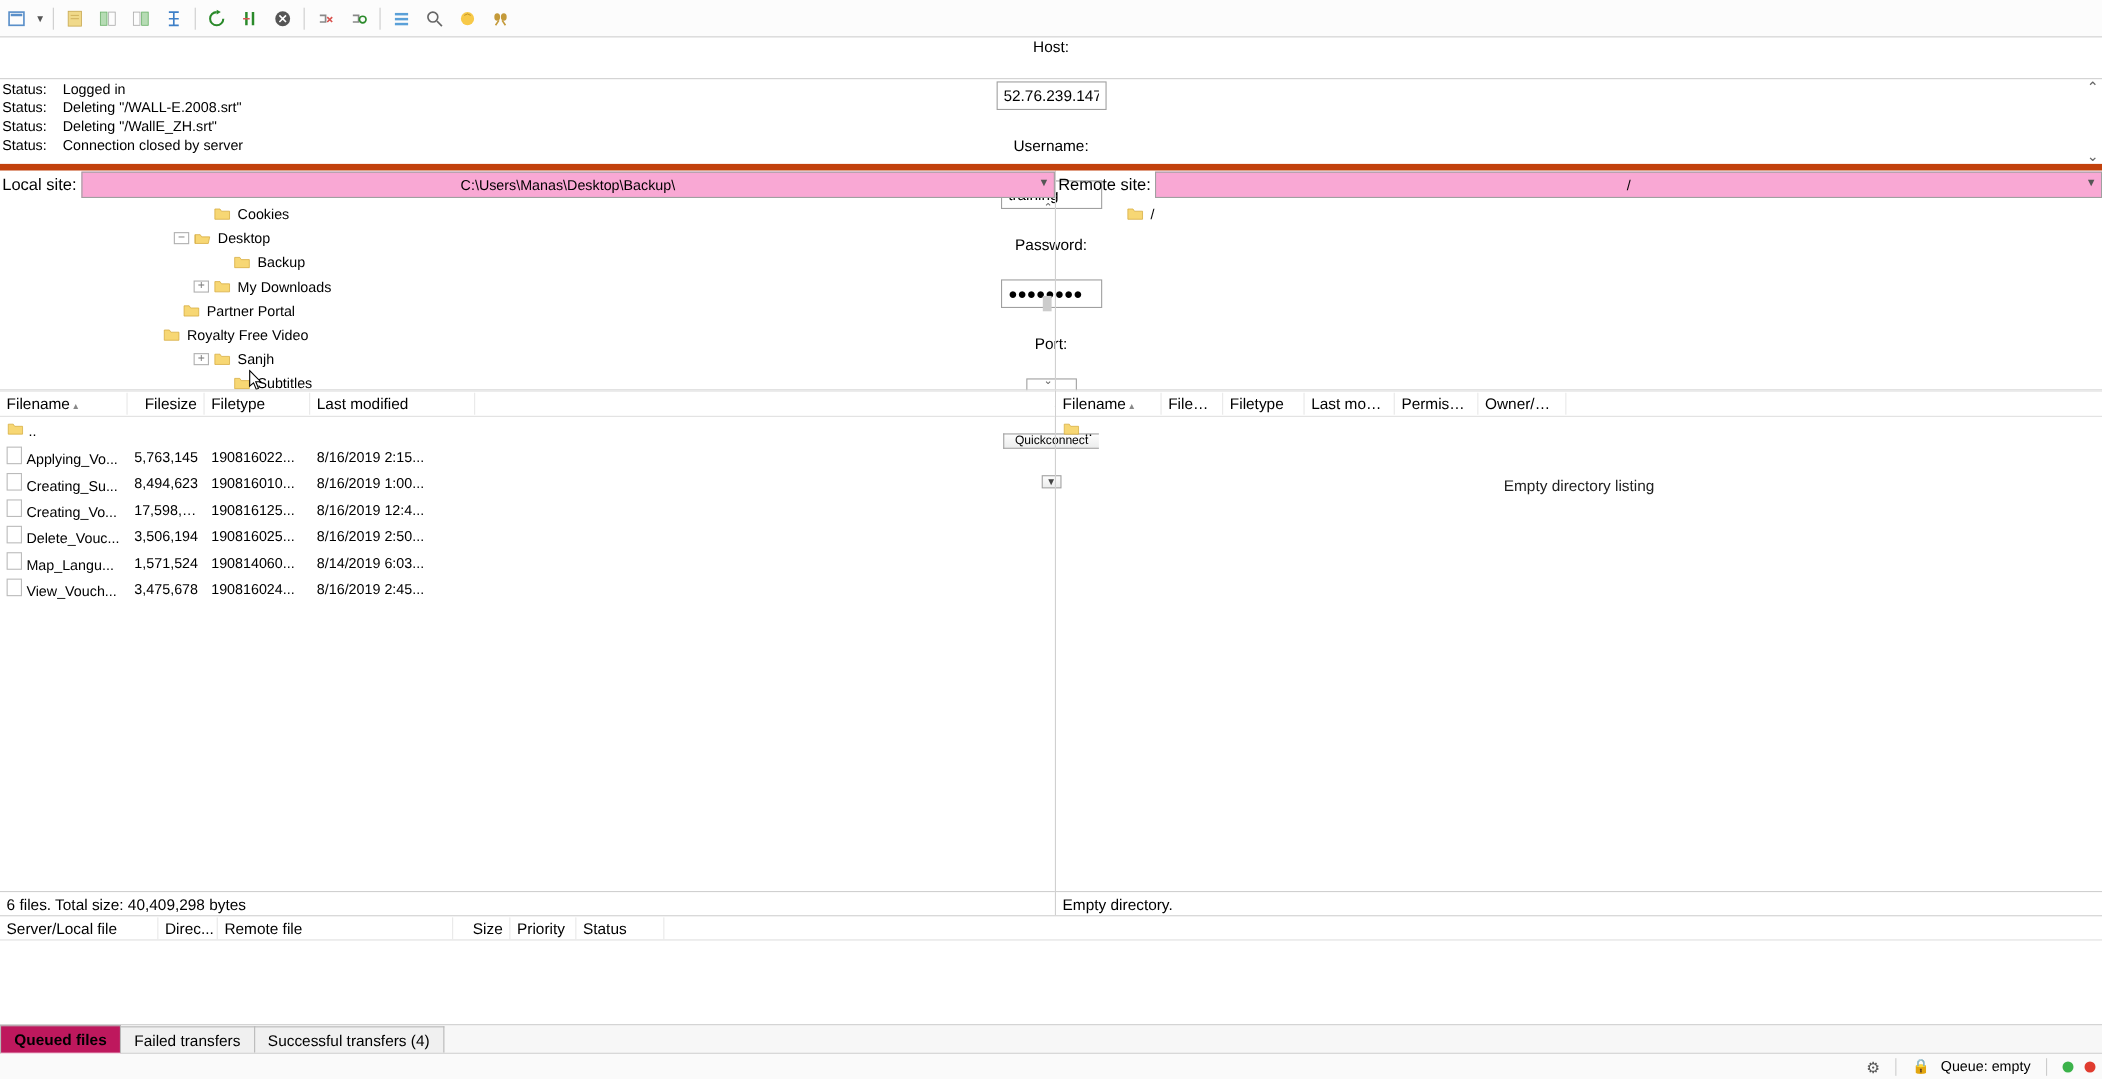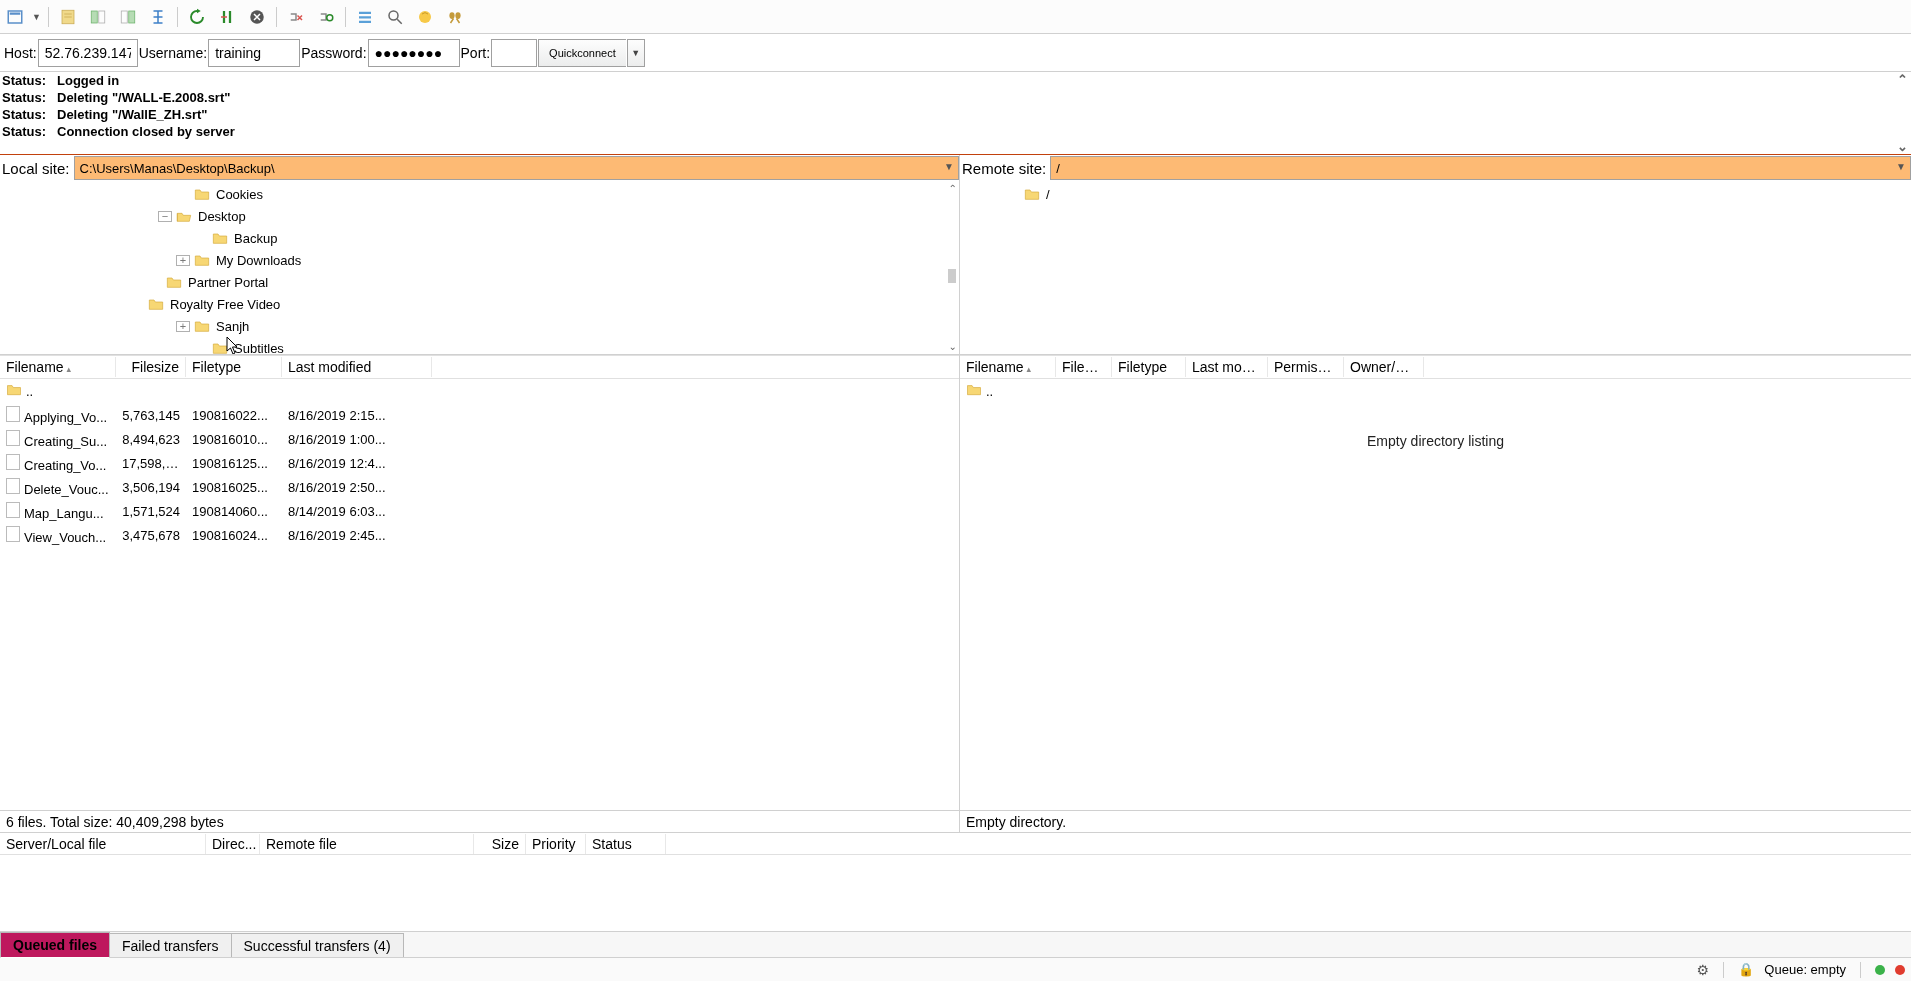--- a/index.html
+++ b/index.html
@@ -6,43 +6,43 @@
 body { background: #fff; width: 1911px; height: 981px; overflow: hidden; display: flex; flex-direction: column; }
 
 
 .toolbar { height: 34px; border-bottom: 1px solid #d0d0d0; display:flex; align-items:center; padding: 0 2px; gap: 4px; background:#fcfcfc; }
 .tbtn { width: 26px; height:26px; display:flex; align-items:center; justify-content:center; border-radius:2px; cursor:default; color:#666; }
 .tbtn svg { width:18px; height:18px; }
 .tsep { width:1px; height:20px; background:#ccc; margin:0 2px;}
 .dropdown-arrow { width:10px; font-size:9px; color:#555; }
 
 
-.connect-row { height: 38px; border-bottom: 1px solid #d0d0d0; display:flex; align-items:center; padding: 0 4px; gap: 1px;}
+.connect-row { height: 38px; border-bottom: 1px solid #d0d0d0; display:flex; align-items:center; padding: 0 4px; gap: 24px; flex-direction: column;}
 .connect-row label { font-size:14px; color:#000; }
 .connect-row input { border:1px solid #a0a0a0; padding: 4px 6px; font-size:14px; height:28px; background:#fff;}
 .connect-row .host { width:100px;}
 .connect-row .user { width:92px;}
 .connect-row .pass { width:92px;}
 .connect-row .port { width:46px;}
 .qc-btn { border:1px solid #a0a0a0; background:linear-gradient(#fdfdfd,#eceded); height:28px; padding:0 10px; font-size:11px; border-right:none;}
 .qc-drop { border:1px solid #a0a0a0; background:linear-gradient(#fdfdfd,#eceded); height:28px; width:18px; font-size:9px; color:#444; }
 
 
-.log { height: 83px; border-bottom:1px solid #c2410c; overflow:hidden; position:relative;font-weight:bold;}
+.log { height: 83px; border-bottom:6px solid #c2410c; overflow:hidden; position:relative;}
 .log-line { display:flex; padding:1px 2px; font-size:14px;}
 .log-label { width:55px; }
 .log-scroll { position:absolute; right:0; top:0; width:17px; height:100%; display:flex; flex-direction:column; justify-content:space-between; align-items:center; font-size:10px; color:#666;}
 
 
 .sites { display:flex; height:200px; border-bottom:1px solid #d0d0d0; }
 .pane-l { width: 960px; display:flex; flex-direction:column; border-right:1px solid #d0d0d0;}
 .pane-r { flex:1; display:flex; flex-direction:column; }
 .site-path { height:26px; display:flex; align-items:center; padding:2px 0 2px 2px;}
 .site-path label { font-size:15px;}
-.site-path .path {flex:1; border:1px solid #a0a0a0; padding:3px 5px; margin-left:4px; font-size:14px; background:#fdba74; position:relative;}
+.site-path .path {flex:1; border:1px solid #a0a0a0; padding:3px 5px; margin-left:4px; font-size:14px; background:#f9a8d4; position:relative;text-align:center;}
 .site-path .path .dd { position:absolute; right:4px; top:4px; font-size:10px; color:#555;}
 .tree { flex:1; overflow:hidden; padding:2px 0; position:relative;}
 .tree-row { display:flex; align-items:center; height:22px; font-size:14px; white-space:nowrap;margin-left:28px;}
 .tree-row .exp { width:14px; text-align:center; color:#7a7a7a; font-size:11px; border:1px solid #b0b0b0; height:11px; line-height:9px; margin-right:4px; background:#fff;}
 .tree-row .noexp { width:18px;}
 .tree-row .foldericon { width:18px; height:14px; margin-right:4px; display:inline-flex; }
 .tree-row .foldericon svg{ width:16px; height:14px;}
 .tree-scroll-ind { position:absolute; right:3px; top:88px; width:8px; height:14px; background:#ccc;}
 .tree-scroll-tb { position:absolute; right:2px; font-size:10px; color:#666;}
 
@@ -77,21 +77,21 @@
 .statusbar .dot.r { background:#e03c2f;}
 .statusbar .lock { font-size:13px; color:#555;}
 .statusbar .gear { font-size:14px; color:#555;}
 .statusbar .sep { width:1px; height:16px; background:#ccc; margin:0 4px;}
 
 
 .lc-name{width:116px;} .lc-size{width:70px; text-align:right;} .lc-type{width:96px;} .lc-mod{width:150px;}
 
 .rc-name{width:96px;} .rc-size{width:56px;} .rc-type{width:74px;} .rc-mod{width:82px;} .rc-perm{width:76px;} .rc-own{width:80px;}
 
-.qc-1{width:206px;} .qc-2{width:54px;} .qc-3{width:214px;} .qc-4{width:52px; text-align:right;} .qc-5{width:60px;} .qc-6{width:80px;}
+.qc-1{width:144px;} .qc-2{width:54px;} .qc-3{width:214px;} .qc-4{width:52px; text-align:right;} .qc-5{width:60px;} .qc-6{width:80px;}
 
 
 .cursor { position:absolute; width:14px; height:20px; top:372px; left:228px; pointer-events:none; z-index:50;}
 </style>
 </head>
 <body>
 
 <div class="toolbar">
   <div class="tbtn">
       <svg viewBox="0 0 24 24">

